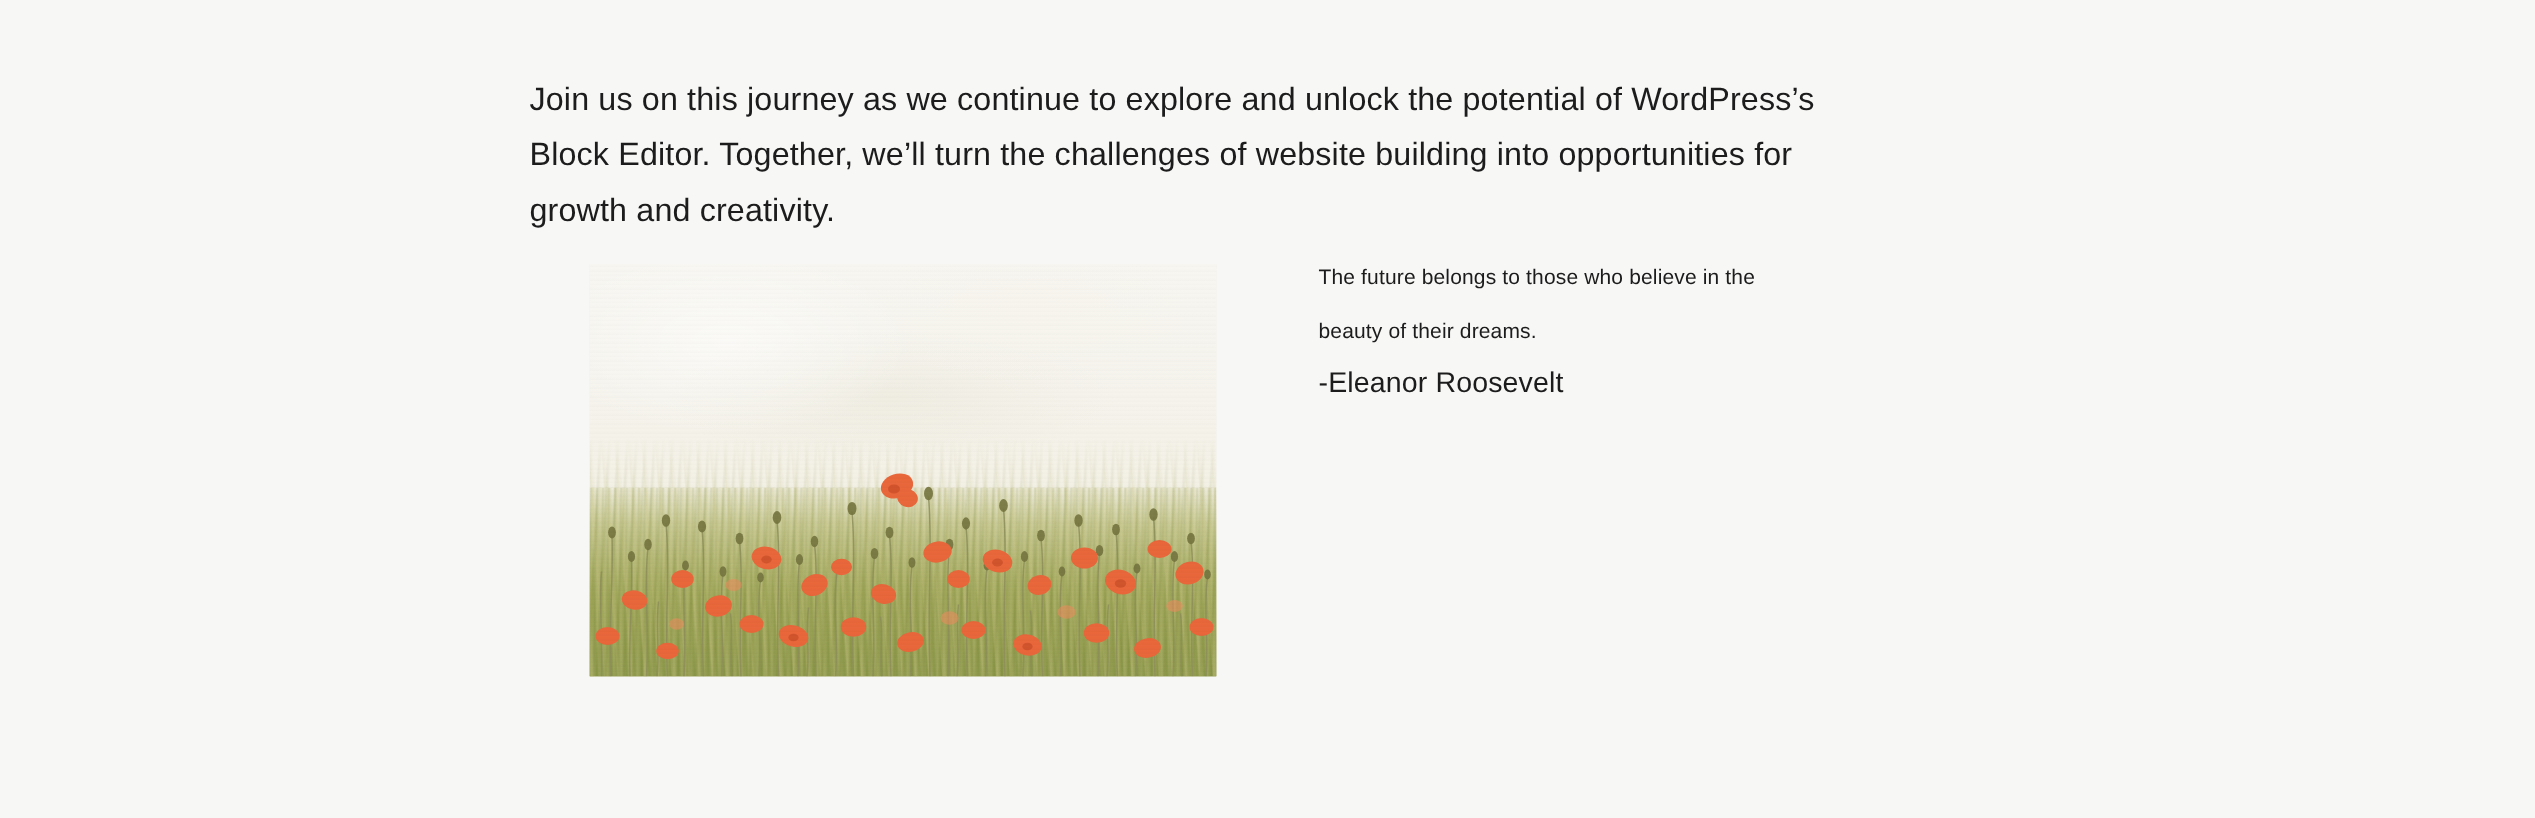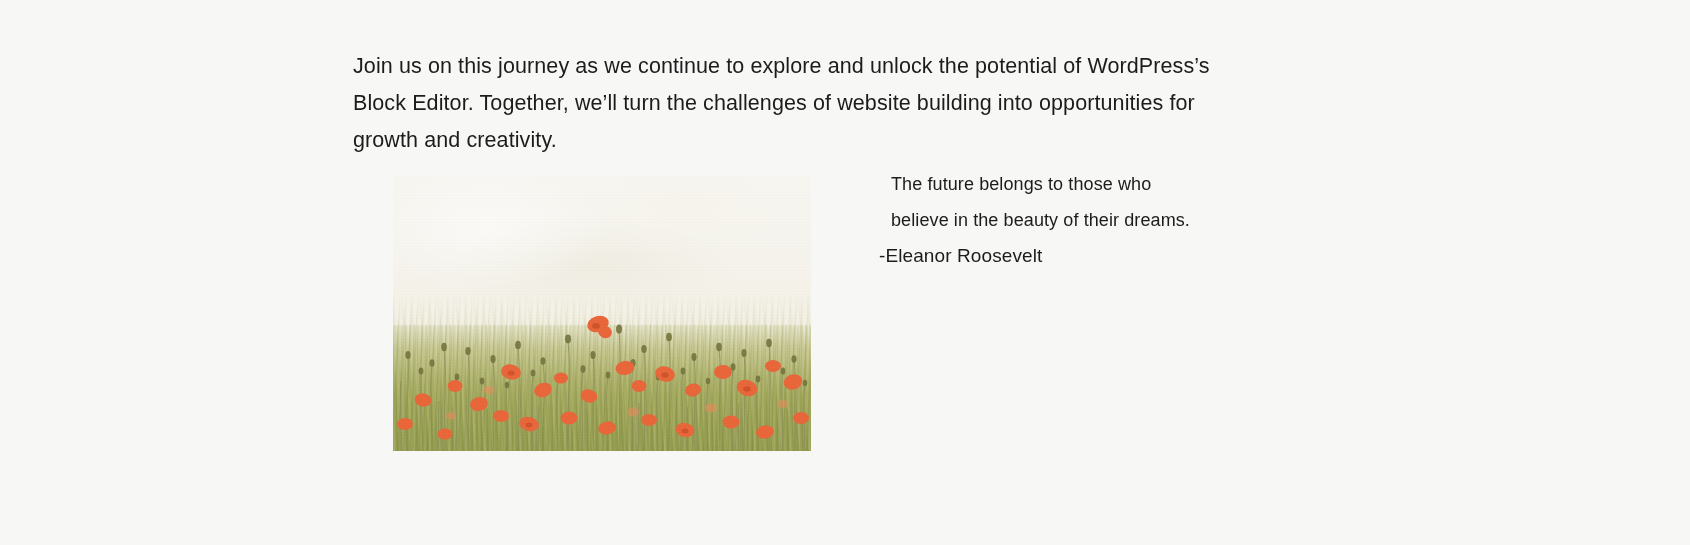--- a/index.html
+++ b/index.html
@@ -133,27 +133,26 @@
     pointer-events: none;
   }
 
   
   .quote-column {
     flex: 1 1 auto;
     padding-left: 28px;
     padding-top: 6px;
   }
   .quote-text {
-    font-size: 18px;
+    font-size: 14px;
     line-height: 36px;
     color: #1c1c1c;
     letter-spacing: 0.1px;
     white-space: pre-line;
     max-width: 420px;
-    margin-left: 12px;
   }
   .quote-attribution {
     font-size: 19px;
     line-height: 36px;
     color: #1c1c1c;
     letter-spacing: 0.1px;
   }
 </style>
 </head>
 <body>

